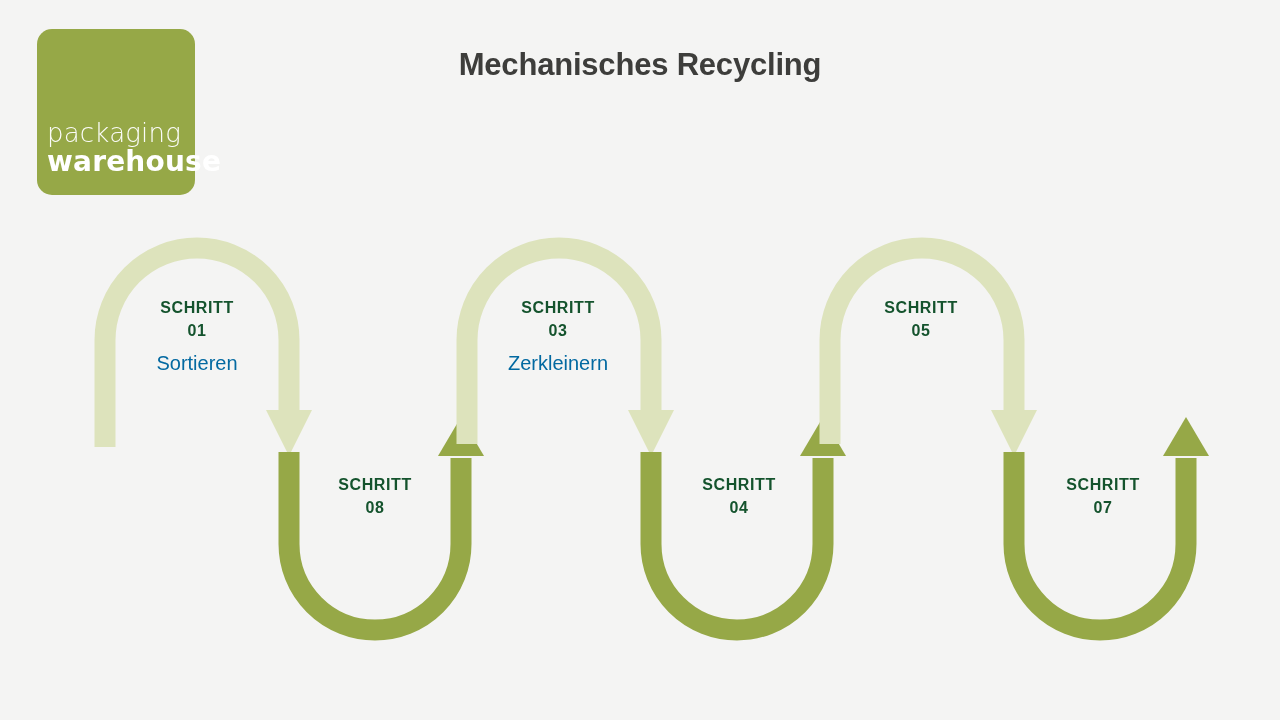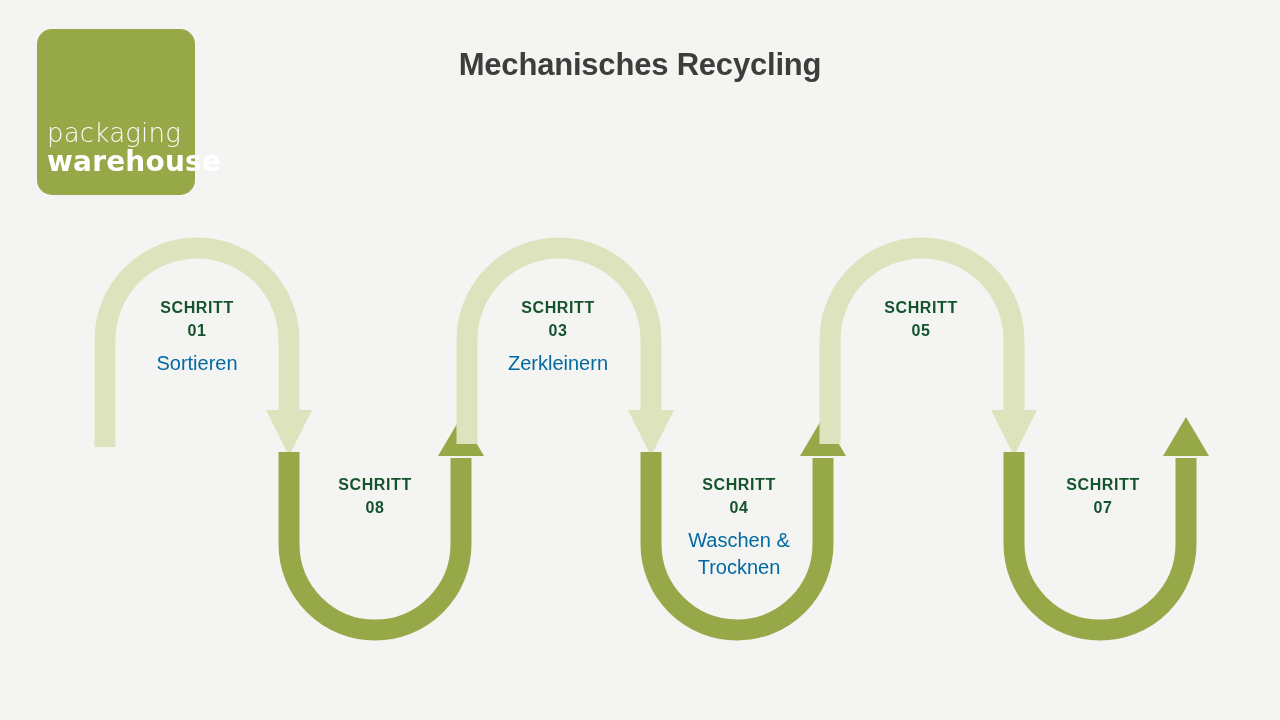--- a/index.html
+++ b/index.html
@@ -170,24 +170,20 @@
   <div class="step-name">
     <span>Zerkleinern</span>
   </div>
 </div>
 
 <div class="step step-bot s4">
   <div class="step-head">
     <span>SCHRITT</span><br>
     <span>04</span>
   </div>
-  <div class="step-name">
-    <span>Waschen &amp;</span><br>
-    <span>Trocknen</span>
-  </div>
 </div>
 
 <div class="step step-top s5">
   <div class="step-head">
     <span>SCHRITT</span><br>
     <span>05</span>
   </div>
 </div>
 
 <div class="step step-bot s6">

